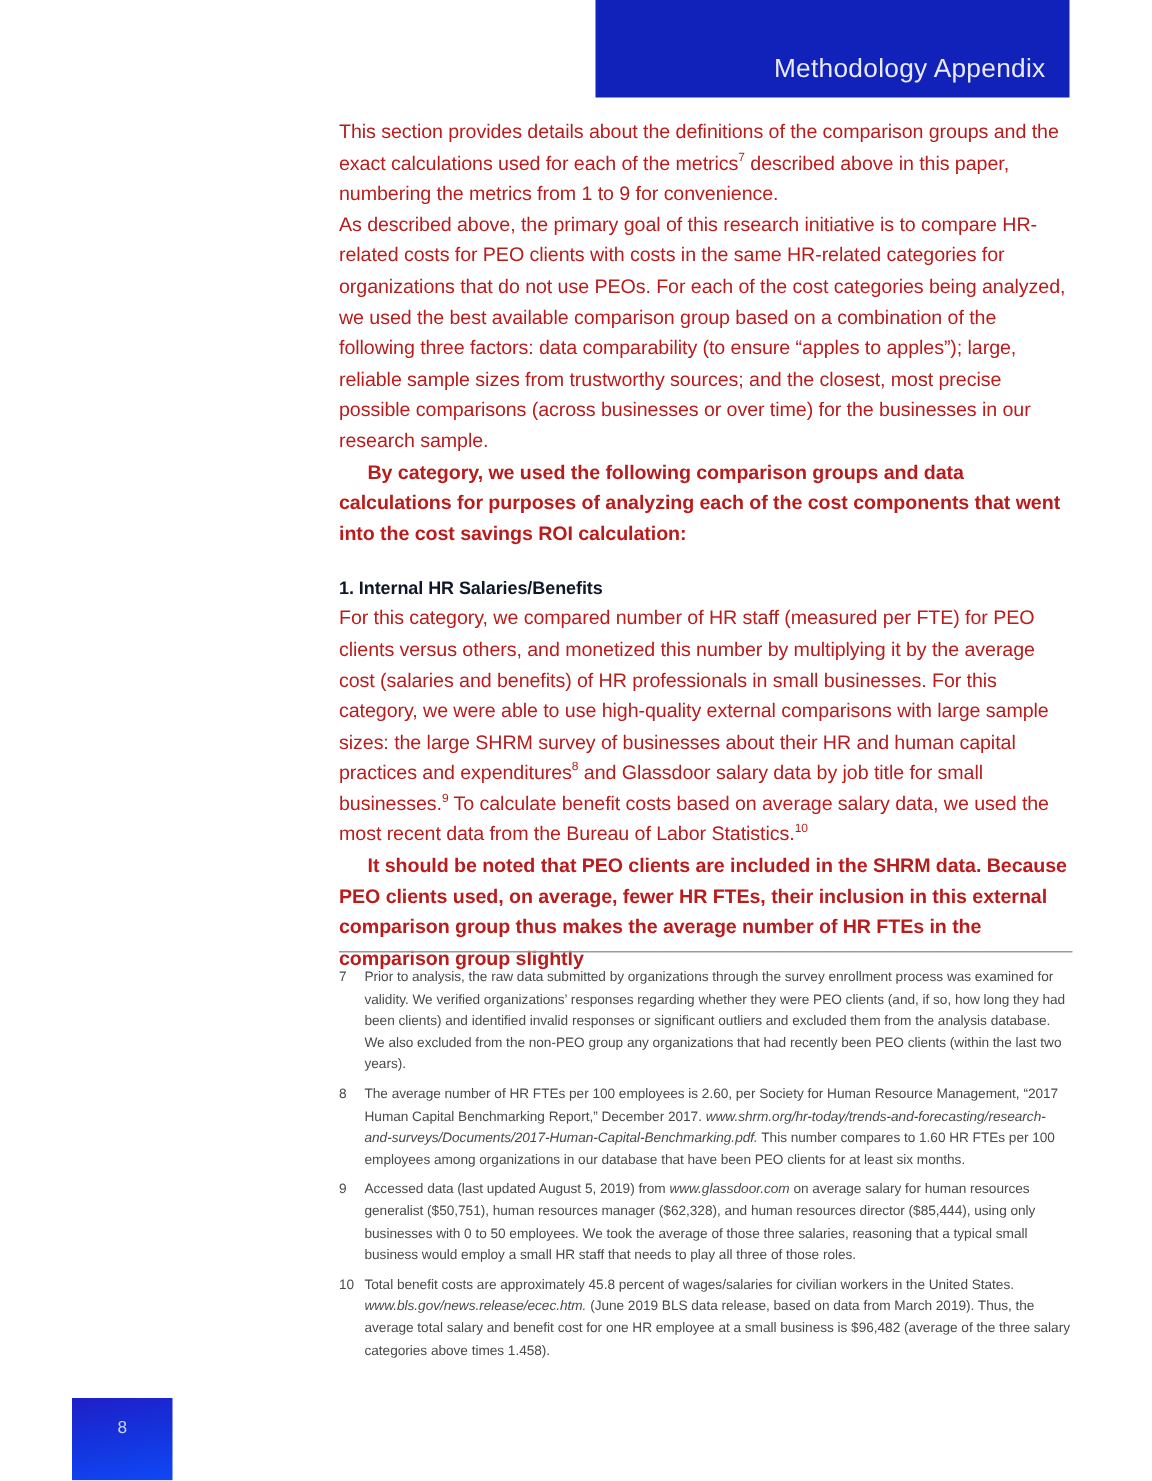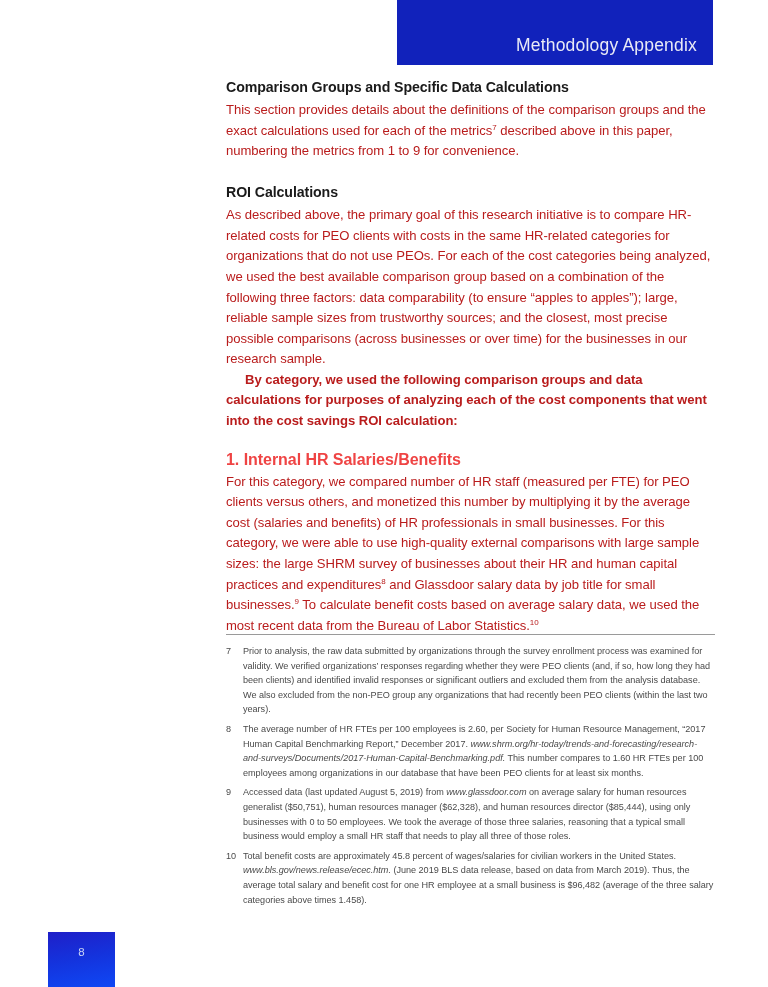--- a/index.html
+++ b/index.html
@@ -71,24 +71,24 @@
   }
   p.body-text.indented {
     text-indent: 19px;
     font-weight: bold;
   }
   p.body-text + p.body-text {
     margin-top: 0;
   }
 
   h3.numbered-heading {
-    font-size: 16px;
+    font-size: 12px;
     font-weight: bold;
     margin: 19px 0 3px 0;
-    color: #ef4444;
+    color: #0f172a;
     letter-spacing: -0.05px;
   }
 
   sup.fn-ref {
     font-size: 8px;
     vertical-align: super;
     line-height: 0;
   }
 
   
@@ -149,34 +149,33 @@
 <body>
 
 <div id="page">
 
   <div id="header-banner">
     <div class="banner-title">Methodology Appendix</div>
   </div>
 
   <div id="content">
 
-    <h2 class="section-heading">Comparison Groups and Specific Data Calculations</h2>
 
     <p class="body-text"><span>This section provides details about the definitions of the comparison groups and the exact calculations used for each of the metrics</span><sup class="fn-ref">7</sup><span> described above in this paper, numbering the metrics from 1 to 9 for convenience.</span></p>
 
-    <h2 class="section-heading spaced">ROI Calculations</h2>
 
     <p class="body-text">As described above, the primary goal of this research initiative is to compare HR-related costs for PEO clients with costs in the same HR-related categories for organizations that do not use PEOs. For each of the cost categories being analyzed, we used the best available comparison group based on a combination of the following three factors: data comparability (to ensure “apples to apples”); large, reliable sample sizes from trustworthy sources; and the closest, most precise possible comparisons (across businesses or over time) for the businesses in our research sample.</p>
 
     <p class="body-text indented">By category, we used the following comparison groups and data calculations for purposes of analyzing each of the cost components that went into the cost savings ROI calculation:</p>
 
     <h3 class="numbered-heading">1. Internal HR Salaries/Benefits</h3>
 
     <p class="body-text"><span>For this category, we compared number of HR staff (measured per FTE) for PEO clients versus others, and monetized this number by multiplying it by the average cost (salaries and benefits) of HR professionals in small businesses. For this category, we were able to use high-quality external comparisons with large sample sizes: the large SHRM survey of businesses about their HR and human capital practices and expenditures</span><sup class="fn-ref">8</sup><span> and Glassdoor salary data by job title for small businesses.</span><sup class="fn-ref">9</sup><span> To calculate benefit costs based on average salary data, we used the most recent data from the Bureau of Labor Statistics.</span><sup class="fn-ref">10</sup></p>
 
+    <p class="body-text indented">It should be noted that PEO clients are included in the SHRM data. Because PEO clients used, on average, fewer HR FTEs, their inclusion in this external comparison group thus makes the average number of HR FTEs in the comparison group slightly</p>
   </div>
 
   <div id="footnotes">
     <div id="footnote-rule"></div>
     <div id="footnote-list">
         <div class="footnote">
           <div class="fn-num">7</div>
           <div class="fn-body"><span>Prior to analysis, the raw data submitted by organizations through the survey enrollment process was examined for validity. We verified organizations’ responses regarding whether they were PEO clients (and, if so, how long they had been clients) and identified invalid responses or significant outliers and excluded them from the analysis database. We also excluded from the non-PEO group any organizations that had recently been PEO clients (within the last two years).</span></div>
         </div>
         <div class="footnote">

